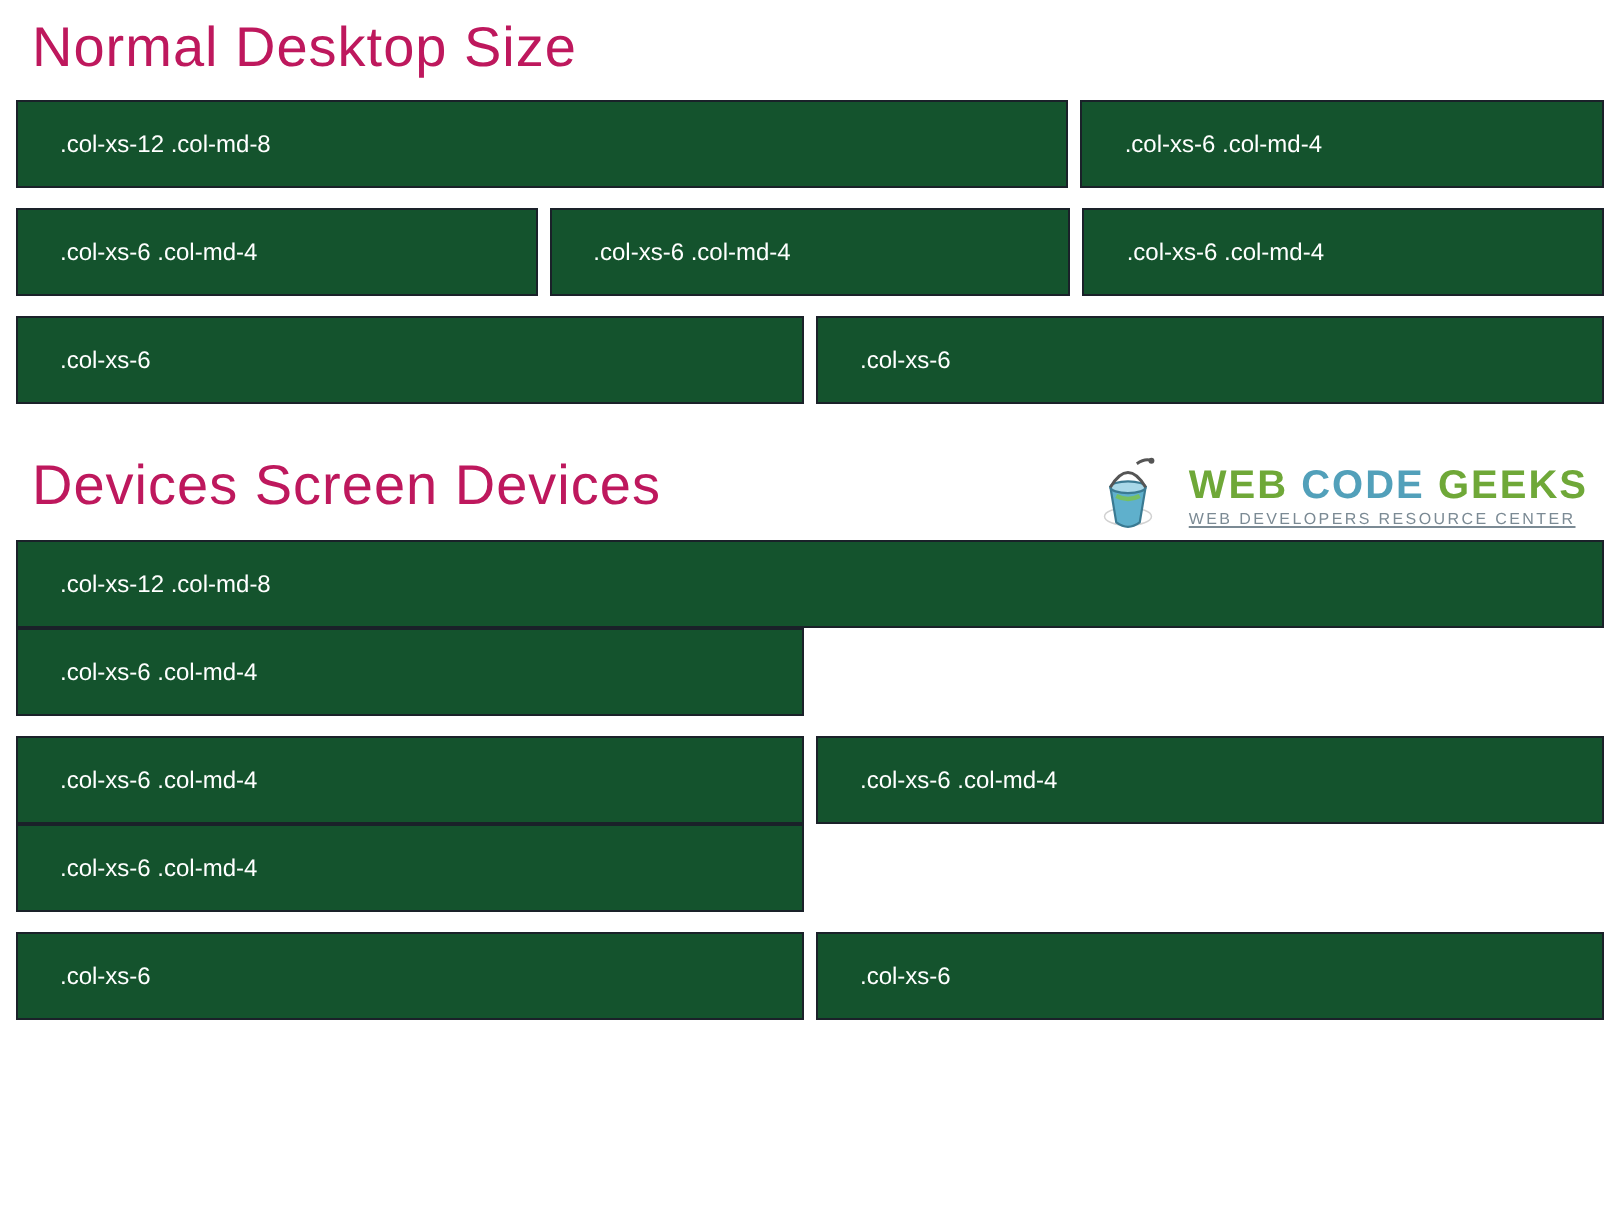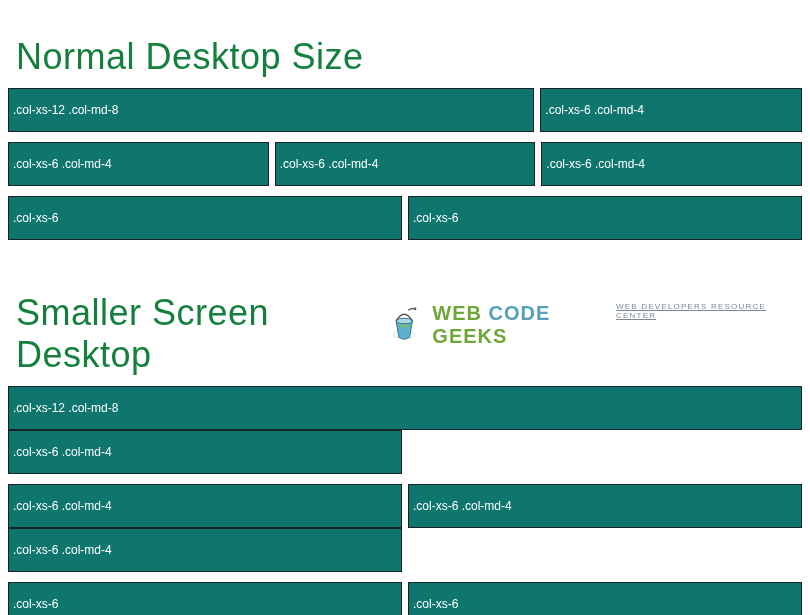--- a/index.html
+++ b/index.html
@@ -3,60 +3,60 @@
   <meta charset="utf-8">
   <style>
     * { box-sizing: border-box; margin: 0; padding: 0; }
     body {
       font-family: -apple-system, BlinkMacSystemFont, "Segoe UI", Helvetica, Arial, sans-serif;
       background: #fff;
       width: 810px;
       padding: 8px;
     }
     .section-heading {
-      font-size: 36px;
+      font-size: 28px;
       font-weight: 300;
-      color: #15803d;
-      margin: 28px 0 10px 8px;
+      color: #be185d;
+      margin: 0 0 10px 8px;
       letter-spacing: 0.5px;
     }
     .heading-row {
       display: flex;
       align-items: center;
       justify-content: space-between;
     }
     .grid-section { margin-bottom: 24px; }
     .grid-row {
       display: flex;
       gap: 6px;
       margin-bottom: 10px;
     }
     .grid-cell {
-      background: #0f766e;
+      background: #14532d;
       color: #fff;
       font-size: 12px;
-      padding: 14px 4px;
+      padding: 14px 21px;
       border: 1px solid #1a2129;
     }
     .w-8-12 { width: calc(66.666% - 3px); }
     .w-4-12 { width: calc(33.333% - 3px); }
     .w-4-12-three { width: calc(33.333% - 4px); }
     .w-6-12 { width: calc(50% - 3px); }
     .w-full { width: 100%; }
     .logo-wrap {
       display: flex;
       align-items: center;
       gap: 8px;
       margin-right: 8px;
     }
     .logo-svg {
       width: 44px;
       height: 44px;
     }
-    .logo-text-box { display: flex; flex-direction: row; }
+    .logo-text-box { display: flex; flex-direction: column; }
     .logo-text-main {
       font-size: 20px;
       font-weight: 600;
       letter-spacing: 1px;
     }
     .logo-text-main .w { color: #6fa838; }
     .logo-text-main .c { color: #52a0ba; }
     .logo-text-main .g { color: #6fa838; }
     .logo-text-sub {
       font-size: 8px;
@@ -80,21 +80,21 @@
     <div class="grid-cell w-4-12-three">.col-xs-6 .col-md-4</div>
     <div class="grid-cell w-4-12-three">.col-xs-6 .col-md-4</div>
   </div>
   <div class="grid-row">
     <div class="grid-cell w-6-12">.col-xs-6</div>
     <div class="grid-cell w-6-12">.col-xs-6</div>
   </div>
 </div>
 
 <div class="heading-row">
-  <h2 class="section-heading">Smaller Screen Desktop</h2>
+  <h2 class="section-heading">Devices Screen Devices</h2>
   <div class="logo-wrap">
     <svg class="logo-svg" viewBox="0 0 60 60">
       <ellipse cx="30" cy="44" rx="16" ry="6" fill="none" stroke="#666" stroke-width="1" opacity="0.3"></ellipse>
       <path d="M18 24 L22 48 Q30 54 38 48 L42 24 Z" fill="#5fb0cc" stroke="#3a7a92" stroke-width="1.5"></path>
       <ellipse cx="30" cy="24" rx="12" ry="4" fill="#a8d8e8" stroke="#3a7a92" stroke-width="1.5"></ellipse>
       <path d="M18 24 Q30 4 42 24" fill="none" stroke="#555" stroke-width="2"></path>
       <path d="M36 8 Q42 4 46 6" fill="none" stroke="#555" stroke-width="2"></path>
       <circle cx="46" cy="6" r="2" fill="#555"></circle>
       <path d="M22 30 Q30 34 38 30" fill="none" stroke="#7cc447" stroke-width="3" opacity="0.8"></path>
     </svg>

